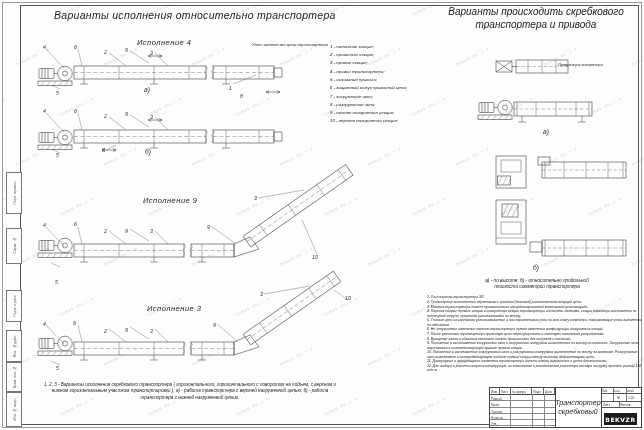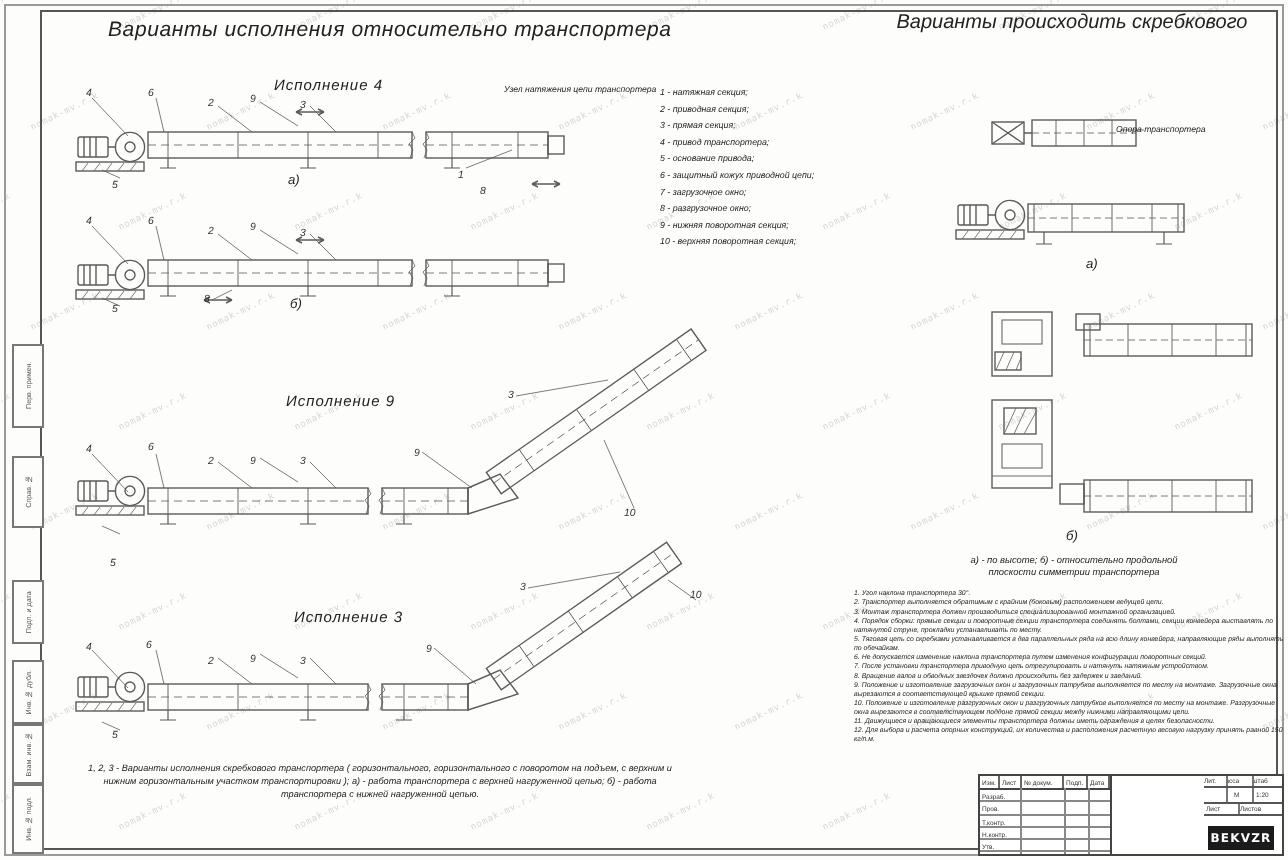--- a/index.html
+++ b/index.html
@@ -296,20 +296,21 @@
         <path d="M70 42 V58 M92 42 V58 M114 42 V58" stroke-width="0.45"></path>
       </g>
     </svg>
   </div>
 
   <div class="layer txt">
     <div class="title-left">Варианты исполнения относительно транспортера</div>
 
     <div class="title-right">
       <div>Варианты происходить скребкового</div>
+      <div>транспортера и привода</div>
     </div>
 
     <div class="sec-label" style="left:137px;top:38px">Исполнение 4</div>
     <div class="sec-label" style="left:143px;top:196px">Исполнение 9</div>
     <div class="sec-label" style="left:147px;top:304px">Исполнение 3</div>
 
     <div class="small-label" style="left:252px;top:42px">
       <div class="in shrink">Узел натяжения цепи транспортера</div>
     </div>
     <div class="small-label" style="left:558px;top:62px">
@@ -439,20 +440,21 @@
           </div>
           <div class="tb-row">
             <span class="tiny">Утв.</span>
           </div>
         </div>
       <div class="vl" style="left:20px"></div>
       <div class="vl" style="left:42px"></div>
       <div class="vl" style="left:54px"></div>
     </div>
 
+    <div class="tb-title">Транспортер скребковый</div>
 
     <div class="tb-right">
       <div class="tb-rhead">
         <span class="cell" style="width:12px">
             <i class="tiny">Лит.</i>
           </span>
         <span class="cell" style="width:12px">
             <i class="tiny">Масса</i>
           </span>
         <span class="cell" style="width:15px;border-right:none">

